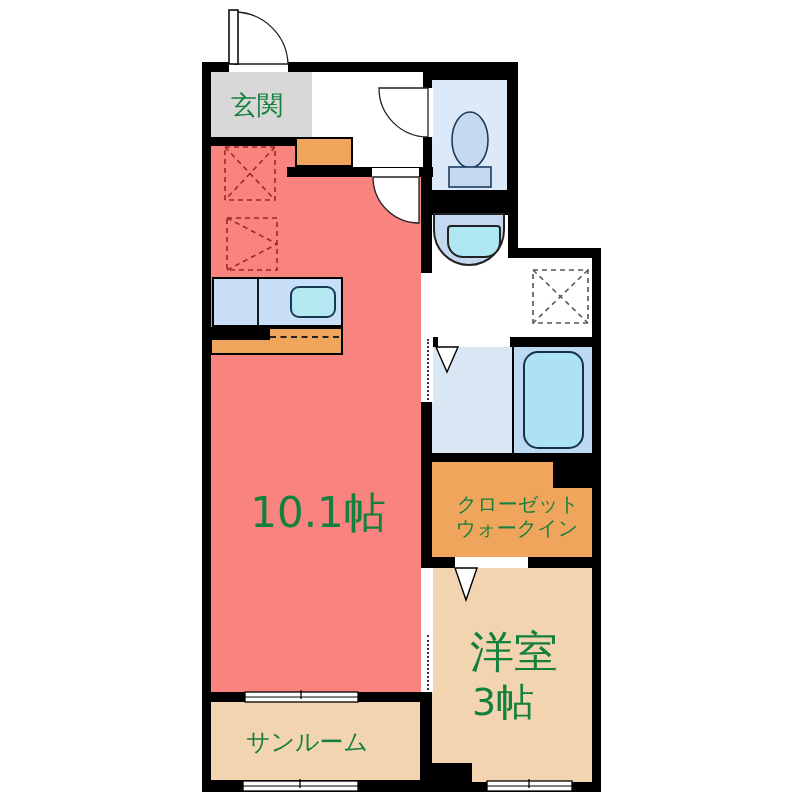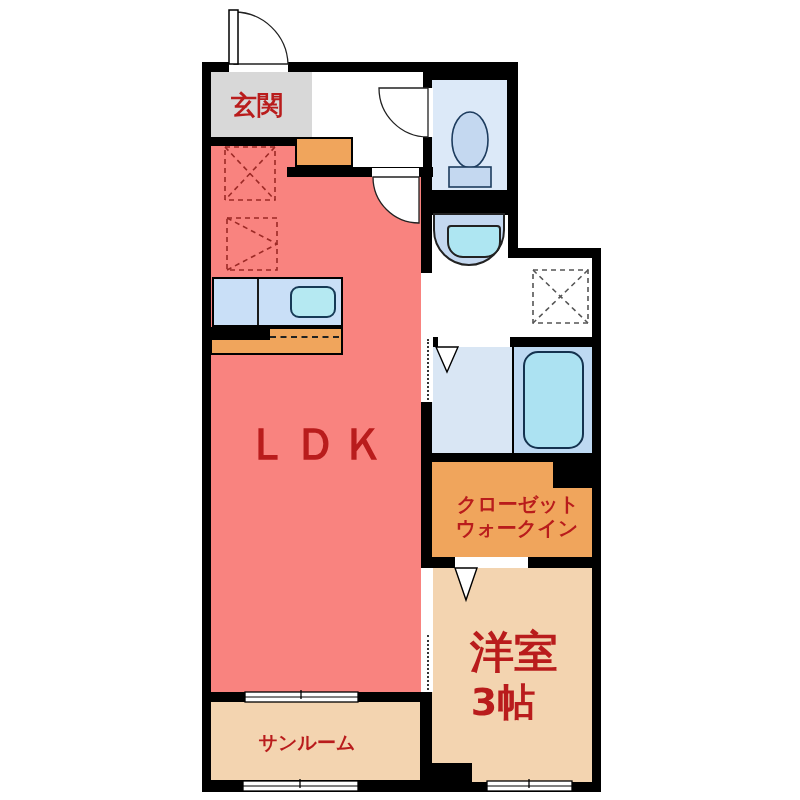--- a/index.html
+++ b/index.html
@@ -27,21 +27,21 @@
   
   .shoebox{background:#f0a55c;border:2px solid #000;box-sizing:border-box;}
   .kcounter{background:#c9dff7;border:2px solid #000;box-sizing:border-box;}
   .kdivider{position:absolute;top:0;bottom:0;left:43px;width:2px;background:#1a1a1a;}
   .ksink{position:absolute;left:76px;top:7px;width:46px;height:32px;background:#b5e9f2;border:2px solid #163a56;border-radius:9px;box-sizing:border-box;}
   .ocounter{background:#f0a55c;border:2px solid #000;box-sizing:border-box;}
   .ocounter .dash{position:absolute;left:58px;right:2px;top:7px;border-top:2px dashed #222;}
   .basin-outer{background:#c4d8f0;border:2px solid #222;border-radius:0 0 36px 36px;box-sizing:border-box;}
   .basin-inner{background:#aee6f2;border:2px solid #222;border-radius:4px 4px 16px 16px;box-sizing:border-box;}
   
-  .label{color:#b91c1c;font-weight:700;white-space:nowrap;transform:translate(-50%,-50%);line-height:1;}
+  .label{color:#15803d;font-weight:400;white-space:nowrap;transform:translate(-50%,-50%);line-height:1;}
   svg{pointer-events:none;}
 </style>
 </head>
 <body>
 
 <div class="canvas">
 
   <div class="abs wall" style="left:202px;top:62px;width:231px;height:730px;"></div>
   <div class="abs wall" style="left:423px;top:62px;width:95px;height:730px;"></div>
   <div class="abs wall" style="left:508px;top:248px;width:93px;height:544px;"></div>
@@ -140,20 +140,20 @@
       <line x1="300" y1="779" x2="300" y2="788" stroke="#000" stroke-width="1.3"></line>
     </g>
     <g>
       <rect x="487" y="781" width="85" height="10" fill="#fff" stroke="#000" stroke-width="1.3"></rect>
       <line x1="487" y1="786" x2="572" y2="786" stroke="#000" stroke-width="1"></line>
       <line x1="529" y1="779" x2="529" y2="788" stroke="#000" stroke-width="1.3"></line>
     </g>
   </svg>
 
   <div class="abs label" style="left:257px;top:105px;font-size:26px;">玄関</div>
-  <div class="abs label" style="left:318px;top:444px;font-size:44px;letter-spacing:4px;">ＬＤＫ</div>
+  <div class="abs label" style="left:318px;top:513px;font-size:42px;">10.1帖</div>
   <div class="abs label" style="left:518px;top:504px;font-size:20px;">クローゼット</div>
   <div class="abs label" style="left:517px;top:528px;font-size:20px;">ウォークイン</div>
   <div class="abs label" style="left:514px;top:652px;font-size:44px;">洋室</div>
   <div class="abs label" style="left:503px;top:702px;font-size:38px;">3帖</div>
-  <div class="abs label" style="left:307px;top:742px;font-size:19px;">サンルーム</div>
+  <div class="abs label" style="left:307px;top:742px;font-size:24px;">サンルーム</div>
 
 </div>
 
 </body></html>

